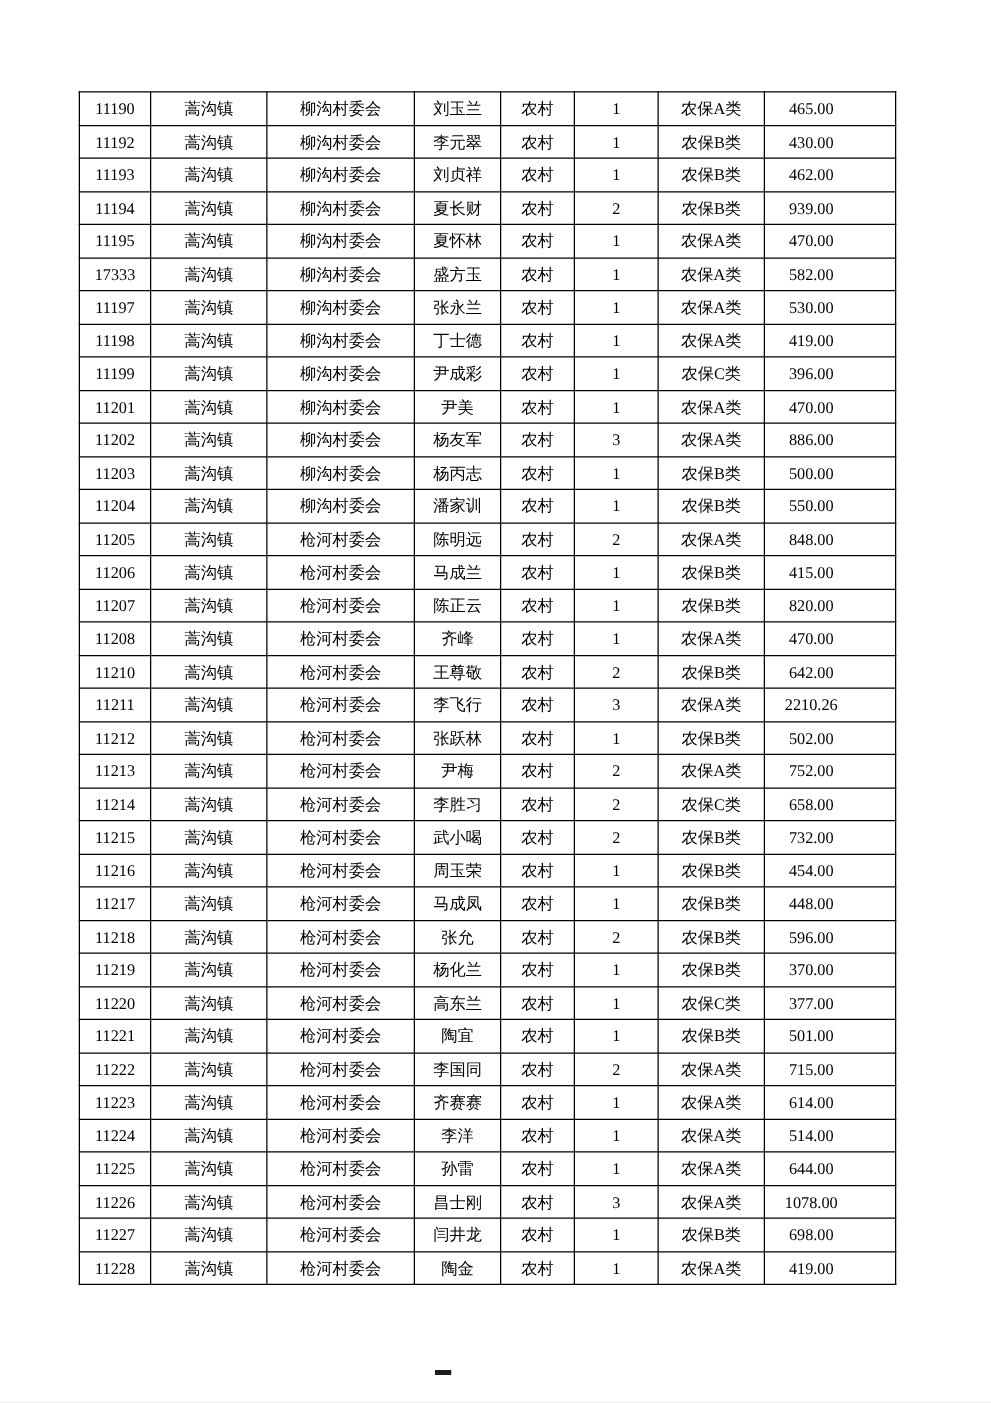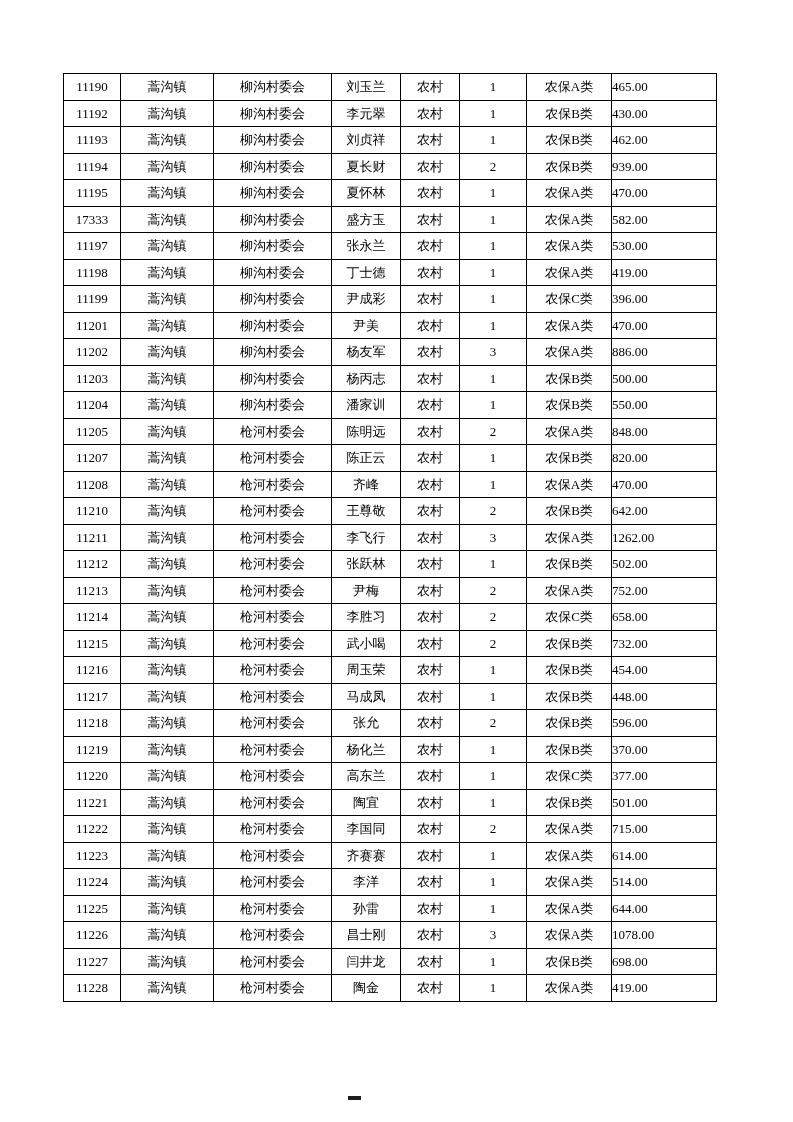--- a/index.html
+++ b/index.html
@@ -28,21 +28,21 @@
     height: 25.5px;
     font-size: 13px;
     line-height: 25.5px;
     text-align: center;
     padding: 0;
     overflow: hidden;
     white-space: nowrap;
     color: #000000;
   }
   .grid td.c-amount {
-    text-align: left;
+    text-align: center;
     padding-right: 30px;
   }
   .grid td.c-seq,
   .grid td.c-count {
     font-family: "Liberation Serif", "DejaVu Serif", serif;
   }
   .clipped-fragment {
     position: absolute;
     left: 348px;
     top: 1096px;
@@ -202,20 +202,30 @@
     <td class="c-seq">11205</td>
     <td class="c-town">蒿沟镇</td>
     <td class="c-village">枪河村委会</td>
     <td class="c-name">陈明远</td>
     <td class="c-residence">农村</td>
     <td class="c-count">2</td>
     <td class="c-category">农保A类</td>
     <td class="c-amount">848.00</td>
   </tr>
         <tr>
+    <td class="c-seq">11206</td>
+    <td class="c-town">蒿沟镇</td>
+    <td class="c-village">枪河村委会</td>
+    <td class="c-name">马成兰</td>
+    <td class="c-residence">农村</td>
+    <td class="c-count">1</td>
+    <td class="c-category">农保B类</td>
+    <td class="c-amount">415.00</td>
+  </tr>
+        <tr>
     <td class="c-seq">11207</td>
     <td class="c-town">蒿沟镇</td>
     <td class="c-village">枪河村委会</td>
     <td class="c-name">陈正云</td>
     <td class="c-residence">农村</td>
     <td class="c-count">1</td>
     <td class="c-category">农保B类</td>
     <td class="c-amount">820.00</td>
   </tr>
         <tr>
@@ -239,21 +249,21 @@
     <td class="c-amount">642.00</td>
   </tr>
         <tr>
     <td class="c-seq">11211</td>
     <td class="c-town">蒿沟镇</td>
     <td class="c-village">枪河村委会</td>
     <td class="c-name">李飞行</td>
     <td class="c-residence">农村</td>
     <td class="c-count">3</td>
     <td class="c-category">农保A类</td>
-    <td class="c-amount">1262.00</td>
+    <td class="c-amount">2210.26</td>
   </tr>
         <tr>
     <td class="c-seq">11212</td>
     <td class="c-town">蒿沟镇</td>
     <td class="c-village">枪河村委会</td>
     <td class="c-name">张跃林</td>
     <td class="c-residence">农村</td>
     <td class="c-count">1</td>
     <td class="c-category">农保B类</td>
     <td class="c-amount">502.00</td>

